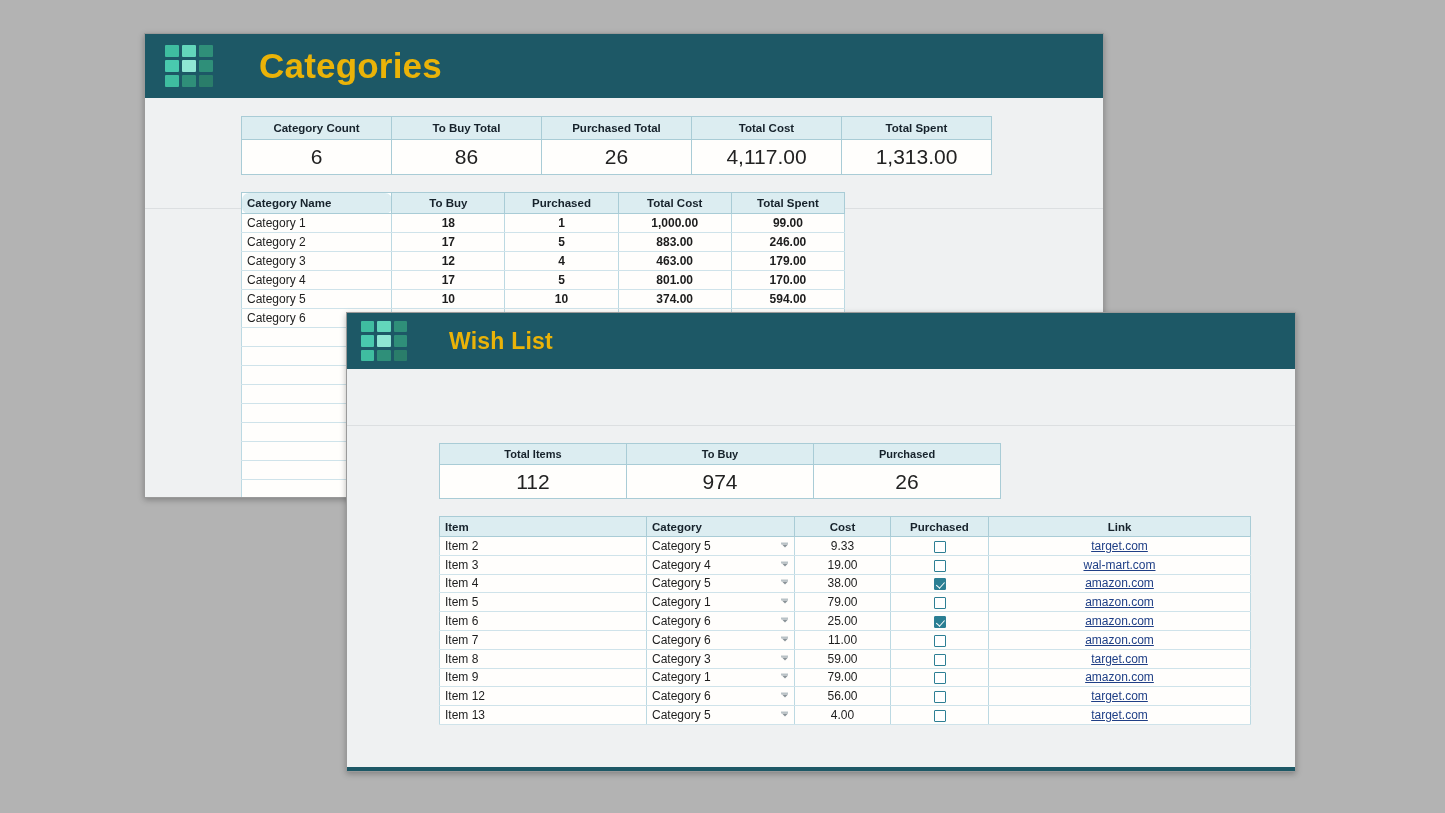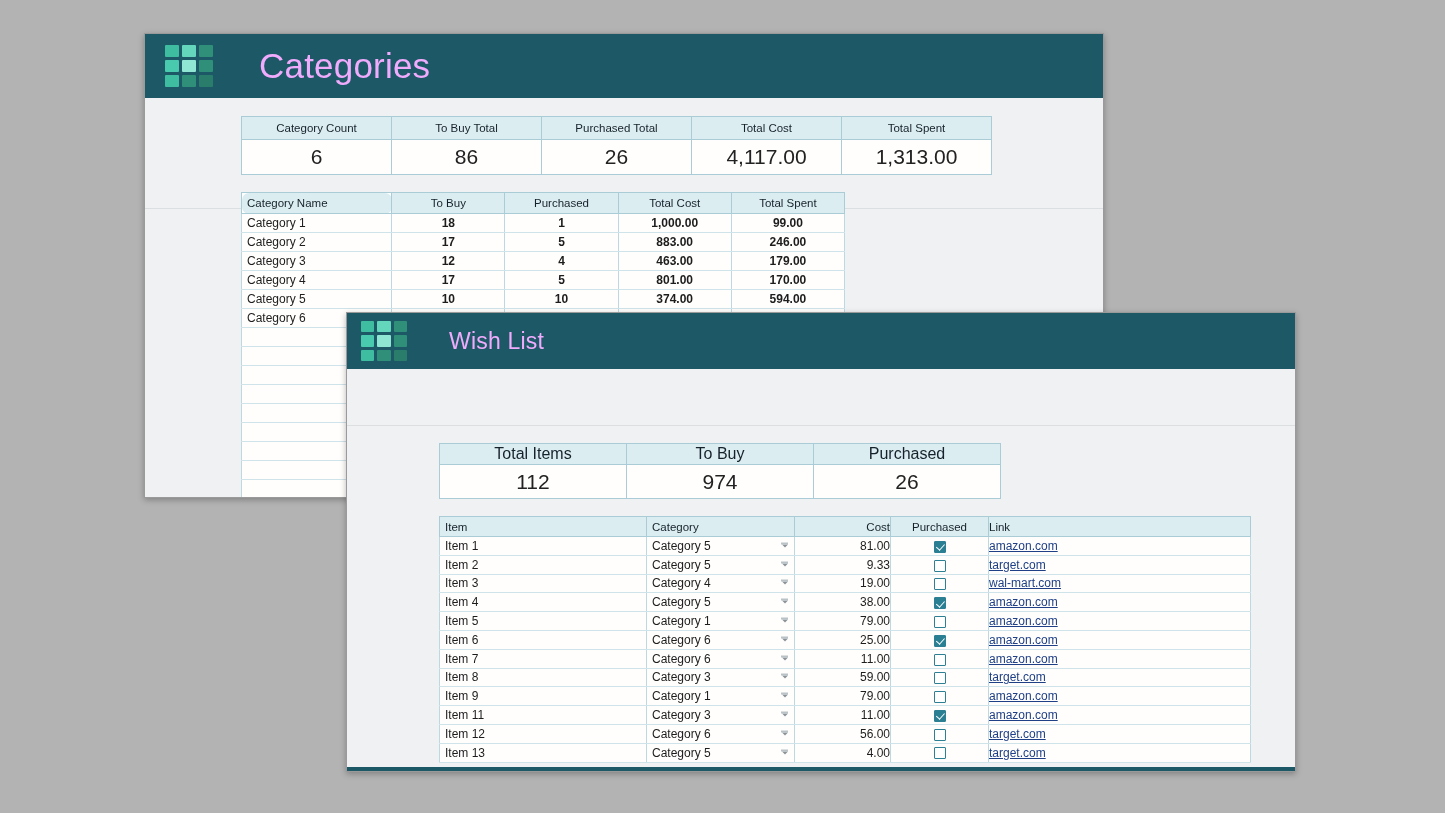--- a/index.html
+++ b/index.html
@@ -24,43 +24,43 @@
     background: #1d5866;
   }
   .logo {
     display: grid;
     grid-template-columns: repeat(3, 1fr);
     grid-template-rows: repeat(3, 1fr);
     gap: 3px;
   }
   .logo i { display: block; border-radius: 1px; }
   .win-title {
-    color: #f0abfc;
-    font-weight: 400;
+    color: #eab308;
+    font-weight: 700;
     letter-spacing: .2px;
     white-space: nowrap;
   }
   .win-body {
     background: #eff1f2;
     position: relative;
     overflow: hidden;
   }
   .body-divider {
     position: absolute; left: 0; right: 0;
     border-top: 1px solid #dcdfe1;
   }
 
   
   table { border-collapse: collapse; }
   .stat-table, .data-table { background: #fff; }
   .stat-table th, .data-table th {
     background: #dcedf1;
     border: 1px solid #a9ccd6;
     color: #16222b;
-    font-weight: normal;
+    font-weight: bold;
     text-align: center;
     white-space: nowrap;
   }
   .stat-table td {
     background: #fffefc;
     border: 1px solid #a9ccd6;
     text-align: center;
     color: #222;
   }
   .data-table td {
@@ -94,31 +94,31 @@
   #cat-table .empty-row td { height: 19px; }
 
   
   #wishlist-window { left: 346px; top: 312px; width: 950px; height: 460px; }
   #wishlist-window .win-header { height: 56px; padding-left: 14px; }
   #wishlist-window .logo { width: 46px; height: 40px; }
   #wishlist-window .win-title { font-size: 23px; margin-left: 42px; }
   #wishlist-window .win-body { height: 398px; }
 
   #wish-stat { position: absolute; left: 92px; top: 74px; }
-  #wish-stat th { width: 187px; height: 21px; font-size: 16px; }
+  #wish-stat th { width: 187px; height: 21px; font-size: 11px; }
   #wish-stat td { height: 34px; font-size: 21px; }
 
   #wish-table { position: absolute; left: 92px; top: 147px; width: 812px; }
   #wish-table th { height: 20px; font-size: 11.5px; }
   #wish-table td { height: 18.8px; font-size: 12px; }
   #wish-table .c-item   { width: 207px; padding-left: 5px; text-align: left; }
   #wish-table .c-cat    { width: 148px; padding-left: 5px; text-align: left; position: relative; }
-  #wish-table .c-cost   { width: 96px; text-align: right; }
+  #wish-table .c-cost   { width: 96px; text-align: center; }
   #wish-table .c-pur    { width: 98px; text-align: center; }
-  #wish-table .c-link   { text-align: left; }
+  #wish-table .c-link   { text-align: center; }
   #wish-table th.c-item, #wish-table th.c-cat { text-align: left; padding-left: 5px; }
 
   .dd-arrow {
     position: absolute; right: 5px; top: 50%;
     transform: translateY(-50%);
     width: 9px; height: 9px;
     display: inline-flex; align-items: center; justify-content: center;
   }
   .dd-arrow::after {
     content: ""; display: block;
@@ -361,27 +361,20 @@
             <tr id="wish-head">
               <th class="c-item">Item</th>
               <th class="c-cat">Category</th>
               <th class="c-cost">Cost</th>
               <th class="c-pur">Purchased</th>
               <th class="c-link">Link</th>
             </tr>
           </thead>
         <tbody id="wish-body">
             <tr>
-              <td class="c-item">Item 1</td>
-              <td class="c-cat">Category 5<span class="dd-arrow"></span></td>
-              <td class="c-cost">81.00</td>
-              <td class="c-pur"><span class="cbox on"></span></td>
-              <td class="c-link"><a class="link" href="#">amazon.com</a></td>
-            </tr>
-            <tr>
               <td class="c-item">Item 2</td>
               <td class="c-cat">Category 5<span class="dd-arrow"></span></td>
               <td class="c-cost">9.33</td>
               <td class="c-pur"><span class="cbox"></span></td>
               <td class="c-link"><a class="link" href="#">target.com</a></td>
             </tr>
             <tr>
               <td class="c-item">Item 3</td>
               <td class="c-cat">Category 4<span class="dd-arrow"></span></td>
               <td class="c-cost">19.00</td>
@@ -424,27 +417,20 @@
               <td class="c-link"><a class="link" href="#">target.com</a></td>
             </tr>
             <tr>
               <td class="c-item">Item 9</td>
               <td class="c-cat">Category 1<span class="dd-arrow"></span></td>
               <td class="c-cost">79.00</td>
               <td class="c-pur"><span class="cbox"></span></td>
               <td class="c-link"><a class="link" href="#">amazon.com</a></td>
             </tr>
             <tr>
-              <td class="c-item">Item 11</td>
-              <td class="c-cat">Category 3<span class="dd-arrow"></span></td>
-              <td class="c-cost">11.00</td>
-              <td class="c-pur"><span class="cbox on"></span></td>
-              <td class="c-link"><a class="link" href="#">amazon.com</a></td>
-            </tr>
-            <tr>
               <td class="c-item">Item 12</td>
               <td class="c-cat">Category 6<span class="dd-arrow"></span></td>
               <td class="c-cost">56.00</td>
               <td class="c-pur"><span class="cbox"></span></td>
               <td class="c-link"><a class="link" href="#">target.com</a></td>
             </tr>
             <tr>
               <td class="c-item">Item 13</td>
               <td class="c-cat">Category 5<span class="dd-arrow"></span></td>
               <td class="c-cost">4.00</td>

